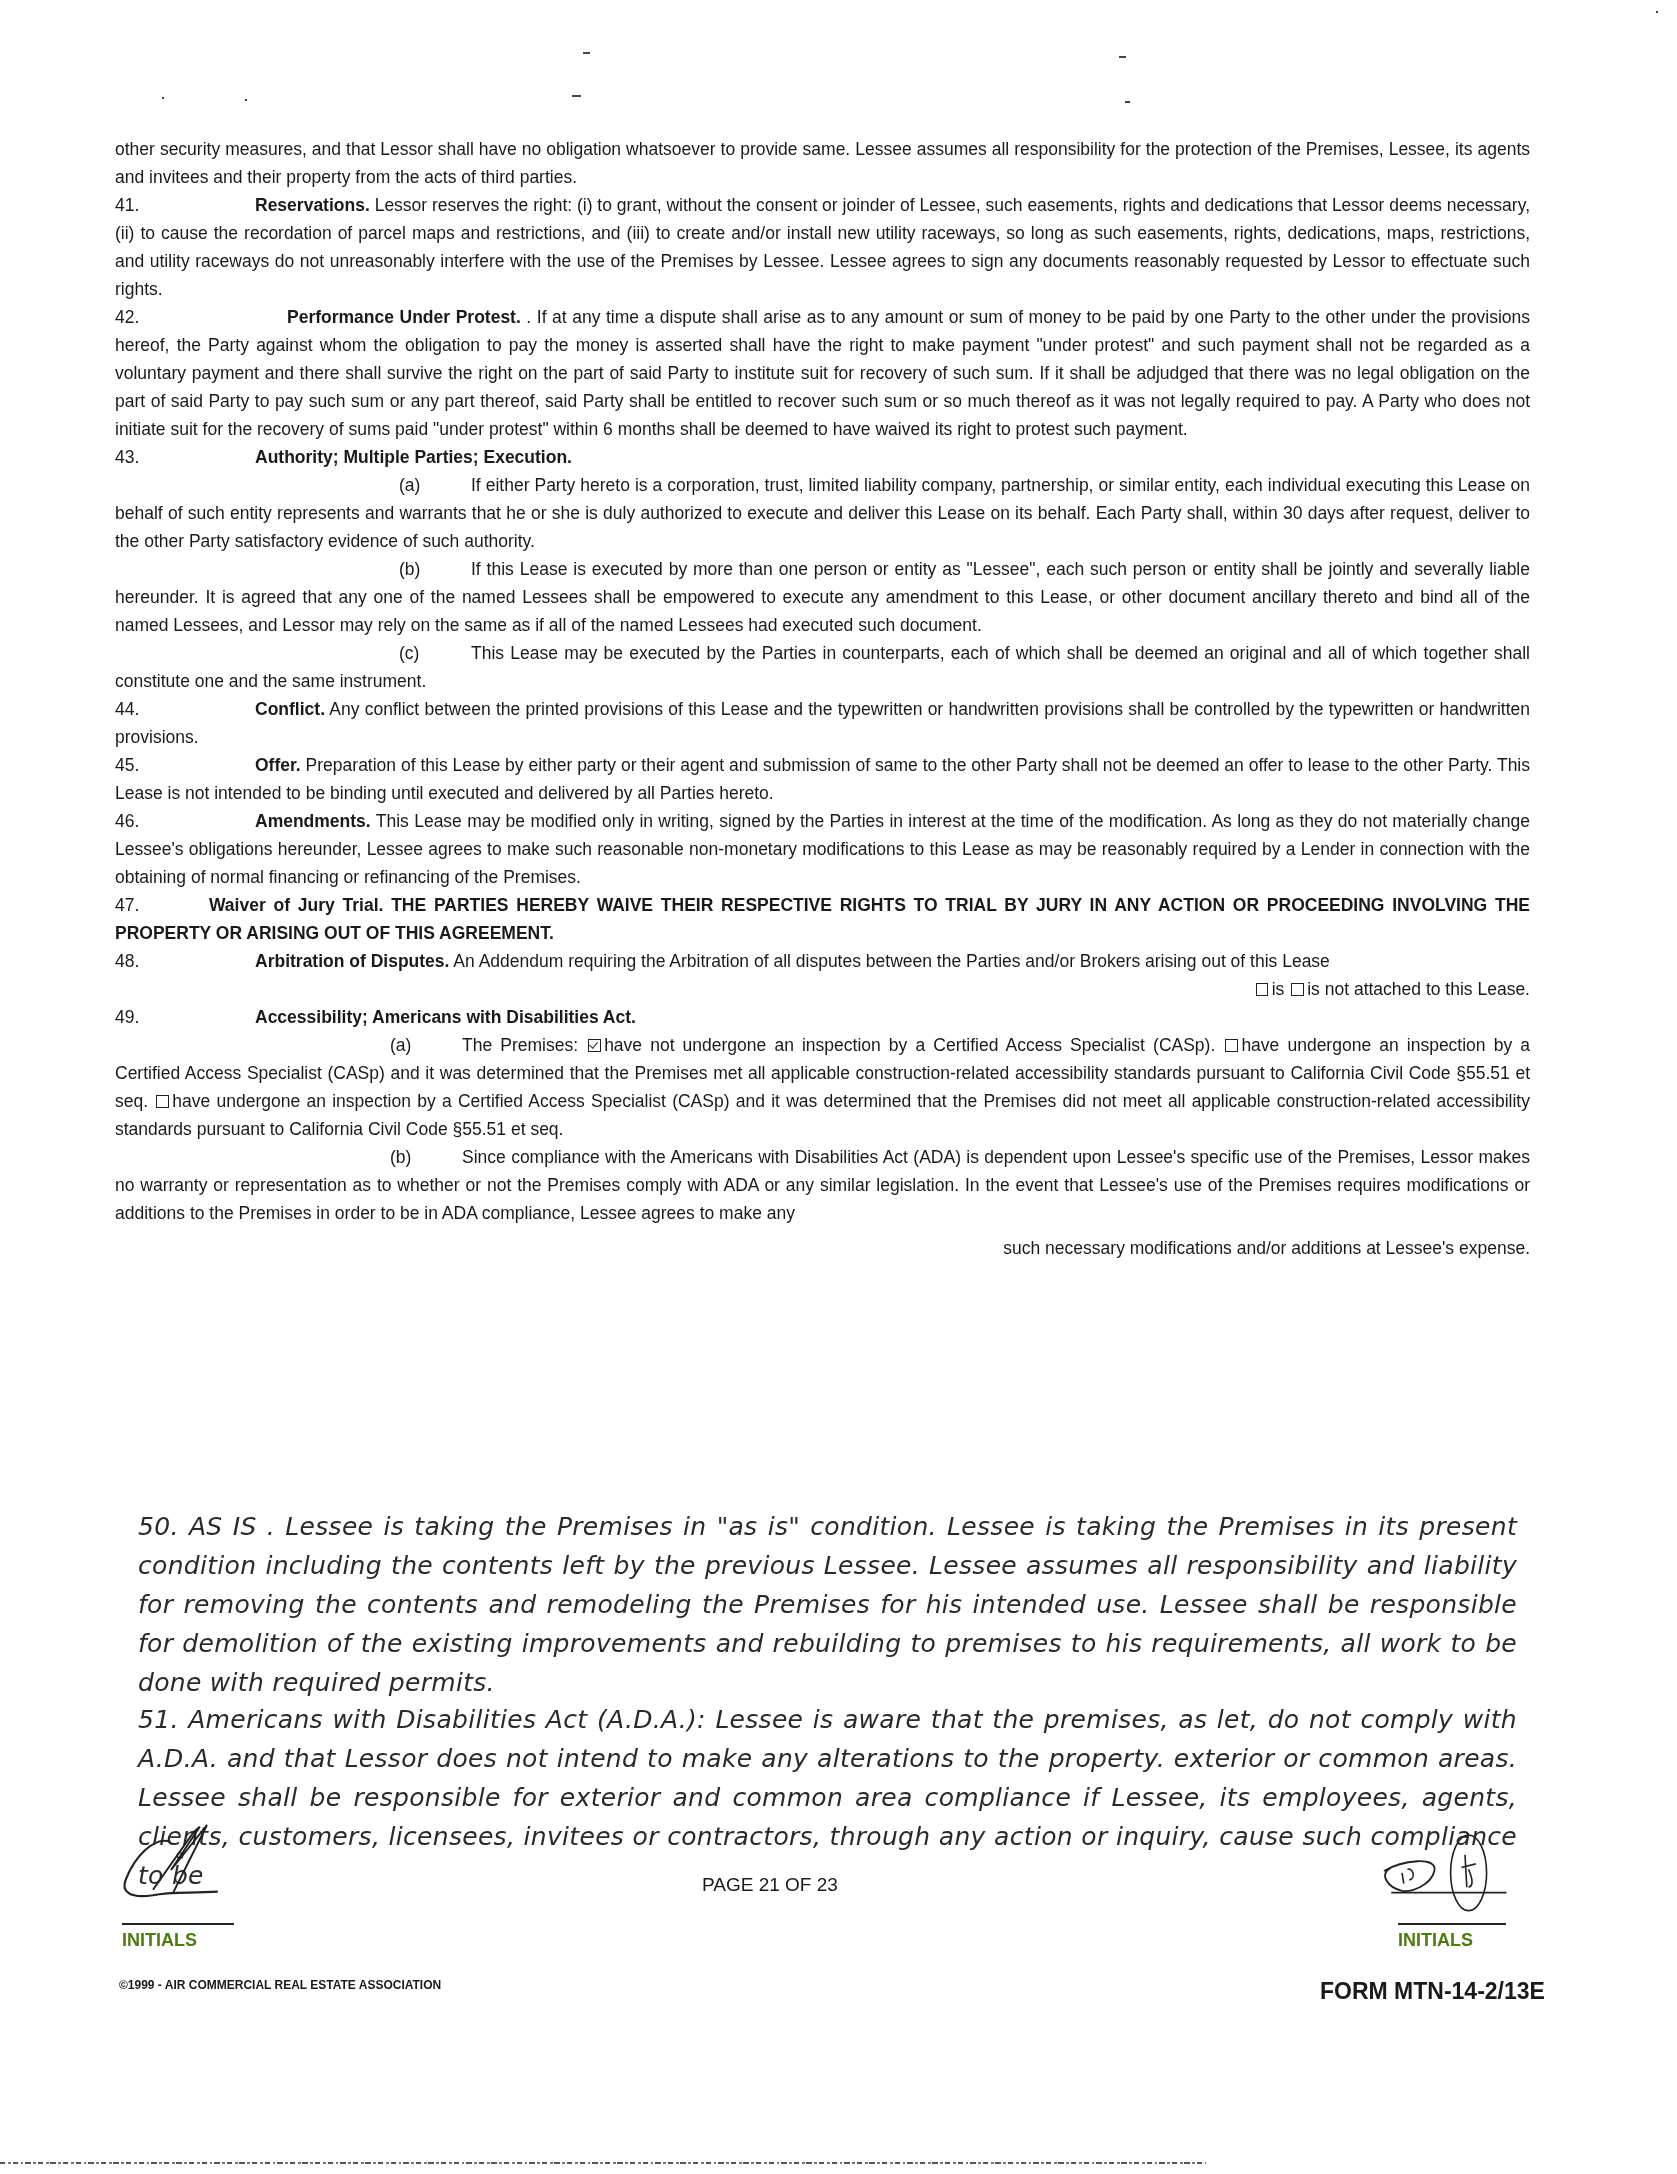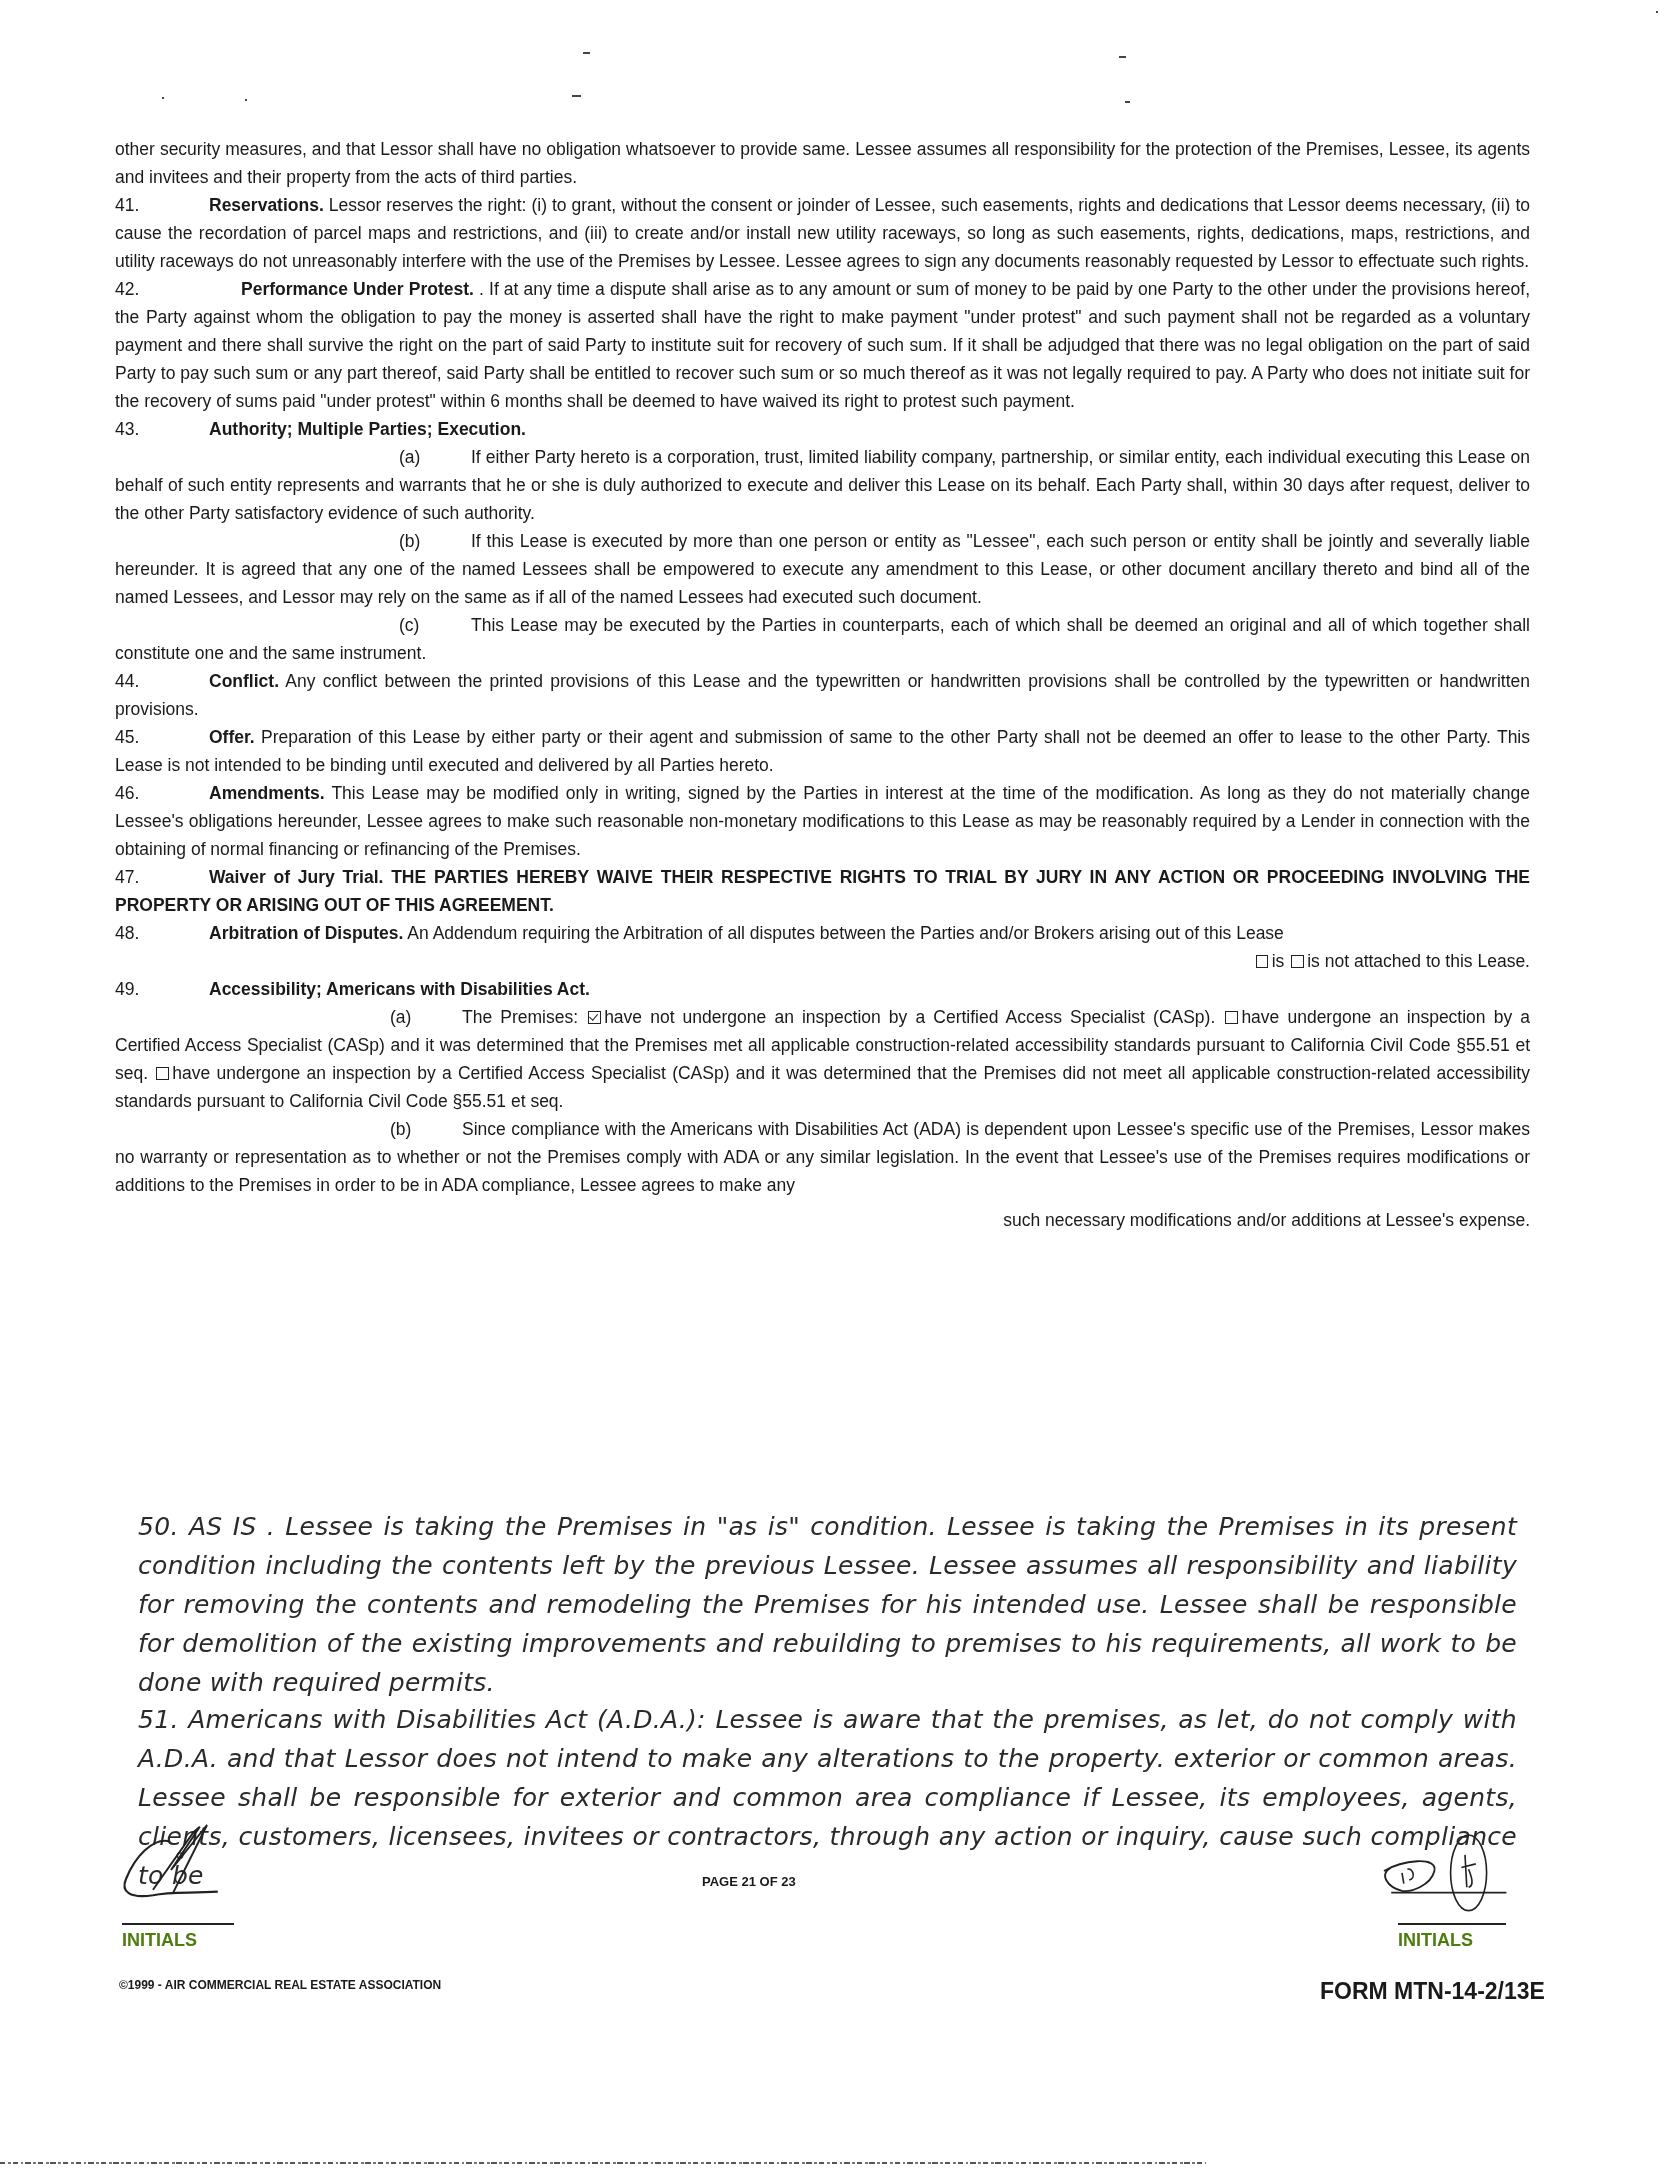--- a/index.html
+++ b/index.html
@@ -8,21 +8,21 @@
     position: absolute; left: 0; top: 0; width: 1678px; height: 1658px;
     background: #ffffff; color: #1a1a1a;
     font-family: "Liberation Sans", sans-serif;
   }
   .body-text {
     position: absolute; left: 115px; top: 135px; width: 1415px;
     font-size: 17.5px; line-height: 28px; text-align: justify;
   }
   .body-text p { margin: 0; }
   .num { display: inline-block; width: 94px; }
-  .bold { font-weight: bold; }
+  .bold { font-weight: bold; margin-left: 46px; }
   .sub { text-indent: 284px; }
   .sub .letter { display: inline-block; width: 72px; text-indent: 0; }
   .last-line { text-align: right; }
   .cb {
     display: inline-block; width: 12.6px; height: 12.6px; border: 1.4px solid #222;
     vertical-align: -0.9px; margin: 0 3.6px 0 1.8px; position: relative; box-sizing: border-box;
   }
   .cb.checked::after {
     content: ""; position: absolute; left: 1.8px; top: 0px; width: 3.6px; height: 7.2px;
     border-right: 1.8px solid #222; border-bottom: 1.8px solid #222; transform: rotate(40deg);
@@ -37,21 +37,21 @@
   .hand-50 { top: 1491px; }
   .hand-51 { top: 1684px; }
   .sig { position: absolute; }
   .sig svg { display: block; }
   .initials-line { position: absolute; height: 1.8px; background: #222; }
   .initials-label {
     position: absolute; font-weight: bold; font-size: 18px; color: #4d7c0f;
     font-family: "Liberation Sans", sans-serif;
   }
   .page-num {
-    position: absolute; left: 702px; top: 1874px; font-weight: bold; font-size: 13px;
+    position: absolute; left: 702px; top: 1874px; font-weight: normal; font-size: 19px;
   }
   .footer-left {
     position: absolute; left: 119px; top: 1978px; font-weight: bold; font-size: 12px;
   }
   .footer-right {
     position: absolute; left: 1320px; top: 1978px; font-weight: bold; font-size: 23px;
   }
   .speck { position: absolute; background: #444; width: 1.8px; height: 1.8px; }
   .bottom-edge {
     position: absolute; left: 0; top: 2162px; width: 1206px; height: 1.8px;

